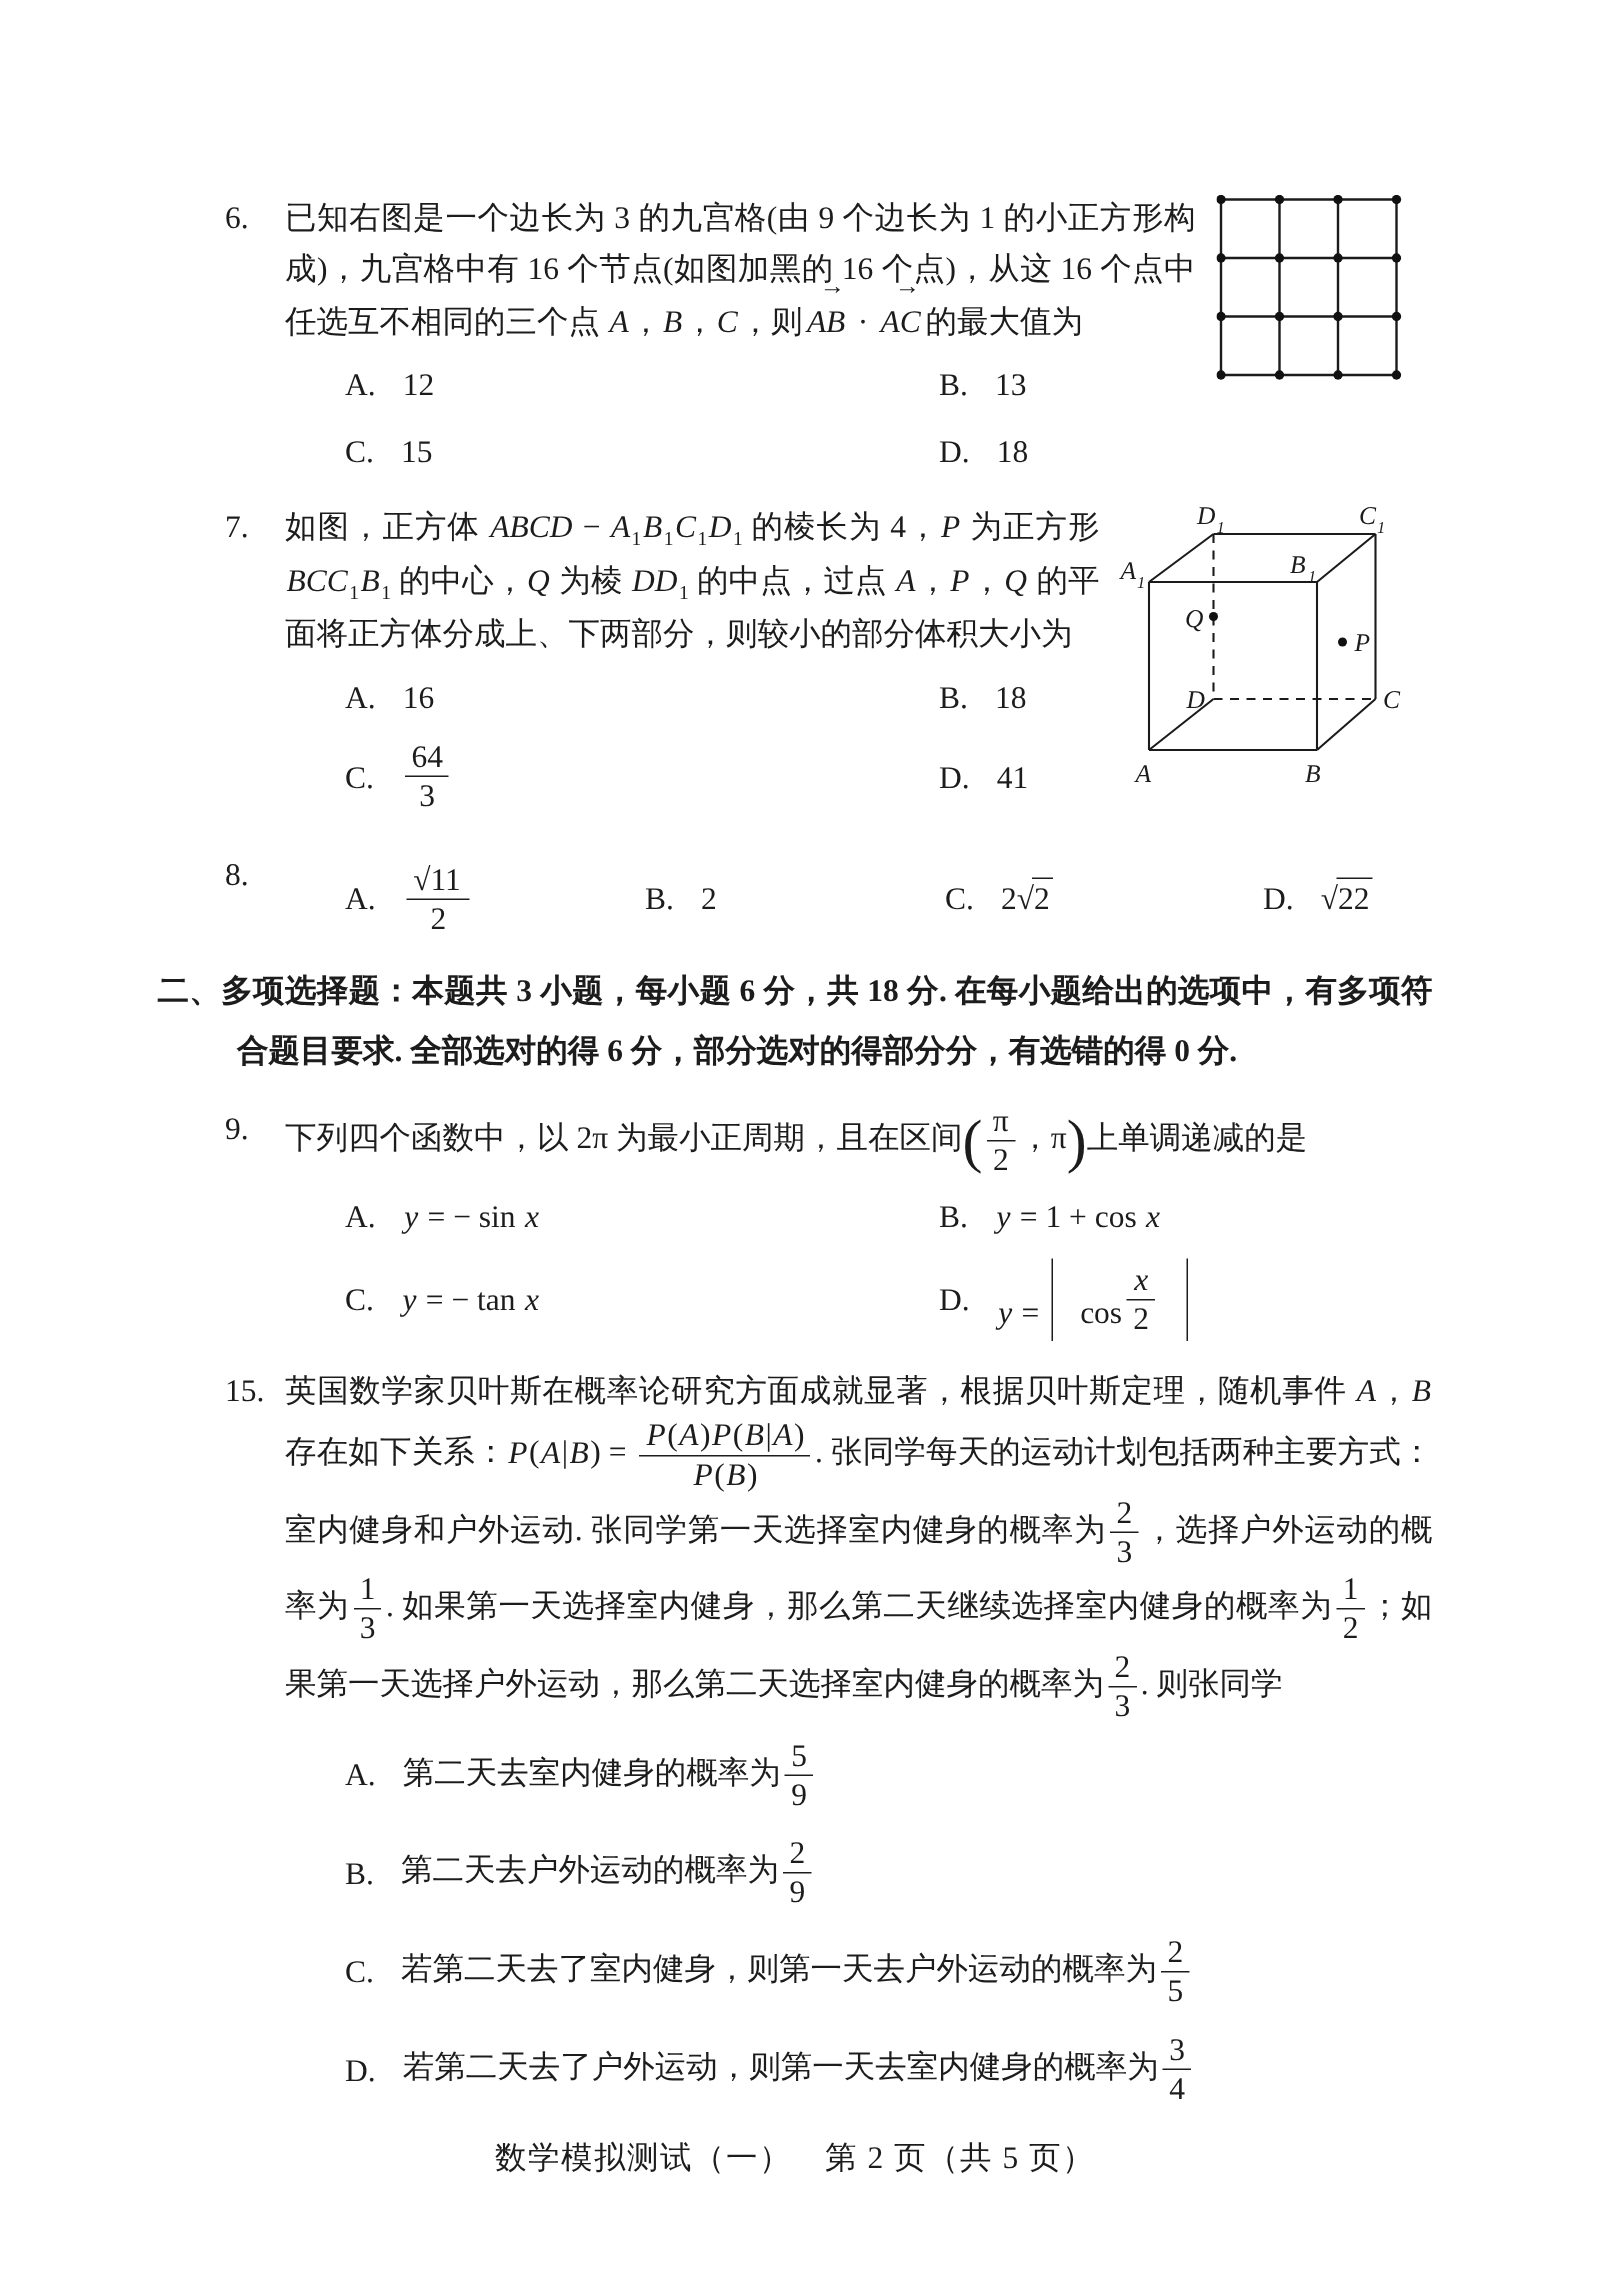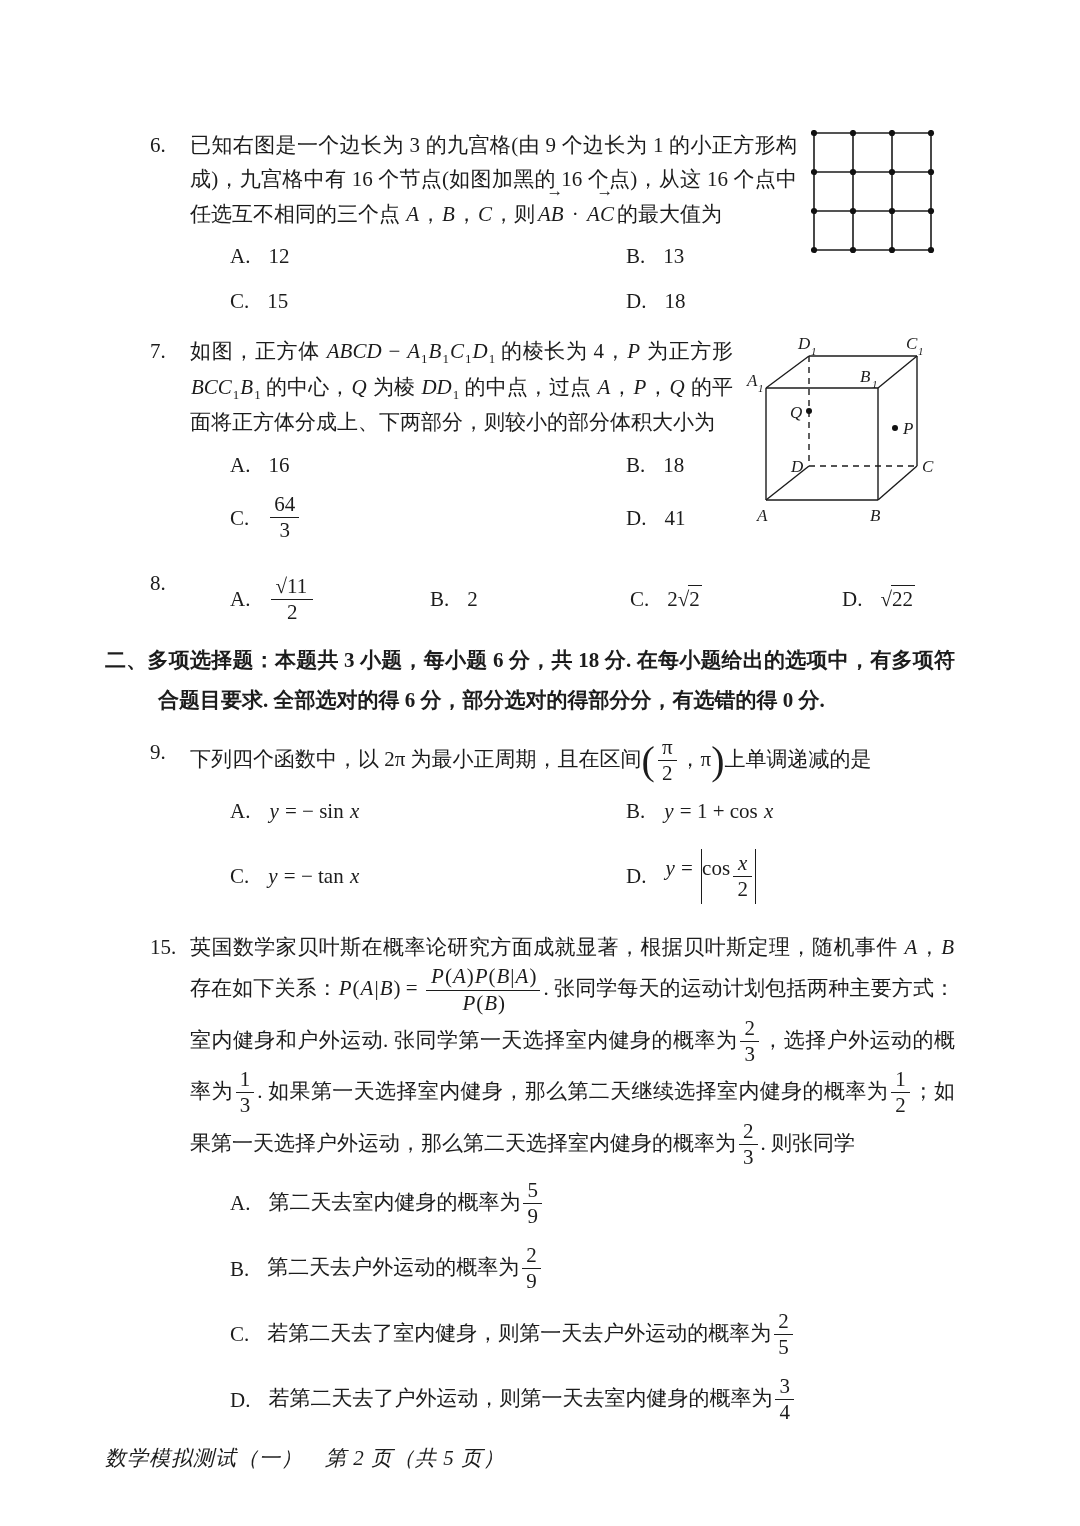--- a/index.html
+++ b/index.html
@@ -38,25 +38,25 @@
   .frac{display:inline-flex;flex-direction:column;vertical-align:middle;
         text-align:center;margin:0 3px;line-height:1.2;font-family:Liberation Serif, serif;}
   .frac .num{border-bottom:1.4px solid #1c1c1c;padding:0 4px;display:block;}
   .frac .den{padding:0 4px;display:block;}
   .sqrt{white-space:nowrap;}
   .sqrt .rad{margin-right:-1px;}
   .sqrt .sr{border-top:1.4px solid #1c1c1c;padding:1px 2px 0 1px;}
   .vec{display:inline-block;position:relative;margin:0 2px;}
   .vec .arr{position:absolute;left:15%;right:-15%;top:-0.82em;text-align:center;
             font-size:0.8em;line-height:1;}
-  .abs{display:inline-flex;align-items:flex-start;border-left:1.5px solid #1c1c1c;
-       border-right:1.5px solid #1c1c1c;padding:2px 0;margin:10px 3px;}
+  .abs{display:inline-flex;align-items:flex-end;border-left:1.5px solid #1c1c1c;
+       border-right:1.5px solid #1c1c1c;padding:2px 18px;margin:0 3px;}
   .bigp{font-size:1.9em;line-height:0.8;vertical-align:middle;font-weight:400;}
   .spacer{flex:1;}
-  .footer{text-align:left;letter-spacing:1px;font-style:italic;}
+  .footer{text-align:center;letter-spacing:1px;}
   svg text{font-family:"Liberation Serif","DejaVu Serif",serif;font-style:italic;}
 </style>
 </head>
 <body>
 
 <div class="page">
   <div class="content">
 
     <div class="q">
       <span class="qnum">6.</span>

